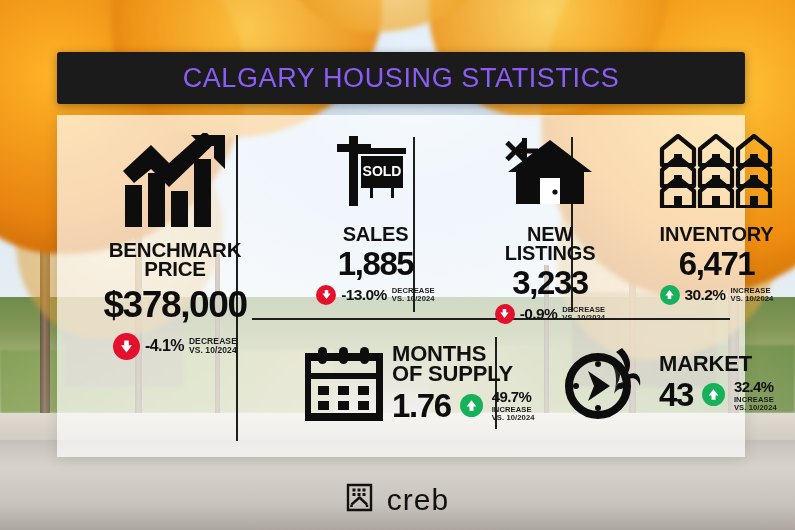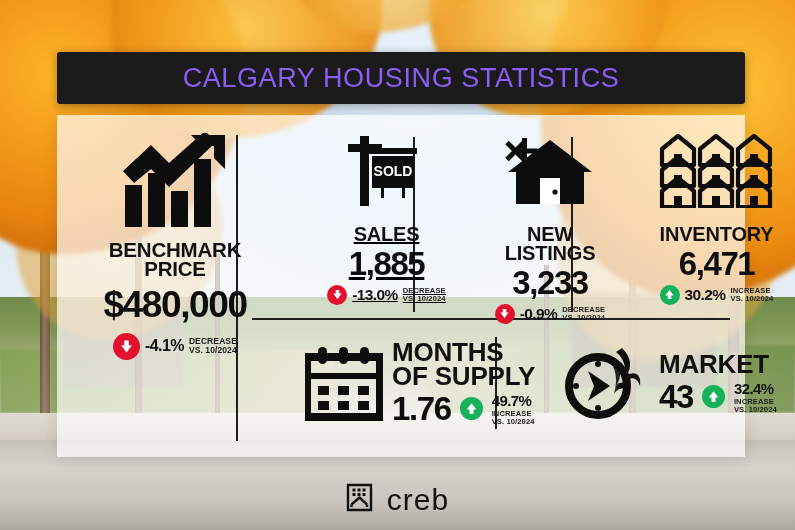--- a/index.html
+++ b/index.html
@@ -127,29 +127,29 @@
 
   
   .topcell .icon-wrap{height:76px;}
   .topcell .label{font-size:20px;margin-top:16px;}
   .topcell .value{font-size:33px;text-align:center;margin-top:3px;}
   .topcell .delta{justify-content:center;margin-top:5px;}
   .topcell .badge{width:20px;height:20px;}
   .topcell .pct{font-size:15.5px;}
   .topcell .sub{font-size:7.6px;}
 
-  #sales{left:242px;top:18px;width:175px;text-decoration:underline;}
+  #sales{left:231px;top:18px;width:175px;}
   #listings{left:415px;top:18px;width:156px;}
   #inventory{left:573px;top:18px;width:173px;}
 
   
   .botcell{display:flex;align-items:center;}
   .botcell .icon-wrap{flex:0 0 auto;}
   .botcell .txt{margin-left:9px;}
-  .botcell .label{text-align:left;font-size:26px;}
+  .botcell .label{text-align:left;font-size:22px;}
   .botrow2{display:flex;align-items:center;gap:9px;margin-top:3px;}
   .botcell .value{font-size:33px;}
   .botcell .badge{width:23px;height:23px;}
   .botcell .pct{font-size:15px;}
   .botcell .sub{font-size:7.6px;}
 
   #supply{left:248px;top:218px;width:240px;height:100px;}
   #dom{left:505px;top:218px;width:235px;height:100px;}
 
   
@@ -214,21 +214,21 @@
             <rect x="73" y="26" width="17" height="68"></rect>
             <path d="M2 38 L30 12 L48 30 L84 -2 L95 9 L48 54 L30 36 L13 50 Z"></path>
             <path d="M70 2 L104 2 L104 36 L93 25 L93 13 L81 13 Z"></path>
           </g>
         </svg>
       </div>
       <div class="label">
         <div>BENCHMARK</div>
         <div>PRICE</div>
       </div>
-      <div class="value">$480,000</div>
+      <div class="value">$378,000</div>
       <div class="delta">
         <span class="badge down">
           <svg width="17" height="17" viewBox="0 0 20 20">
               <path d="M10 17 L3.6 8.6 H7.3 V3 H12.7 V8.6 H16.4 Z" fill="#fff"></path>
             </svg>
         </span>
         <span class="pct">-4.1%</span>
         <span class="sub">
           <div>DECREASE</div>
           <div>VS. 10/2024</div>

